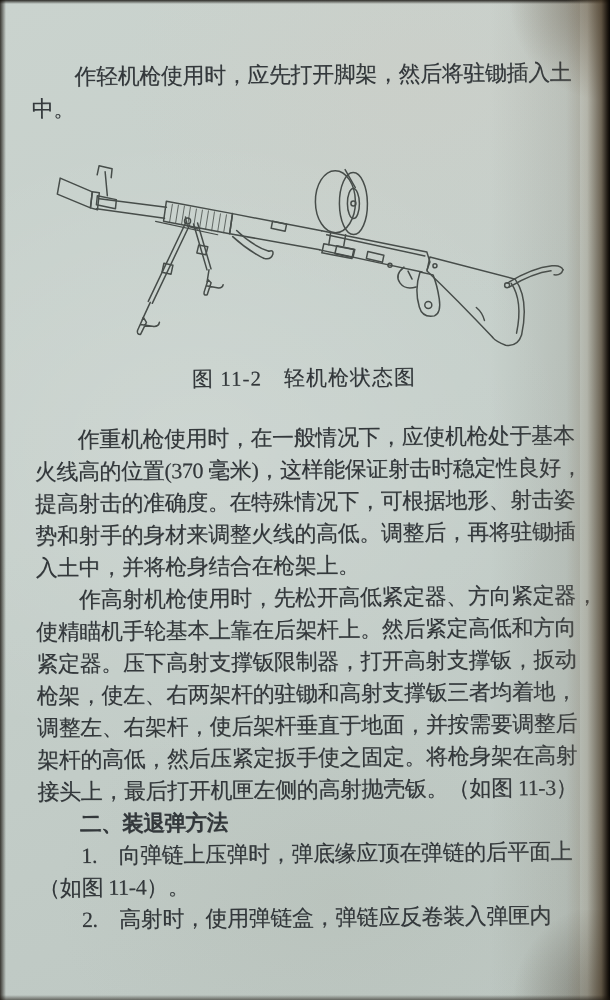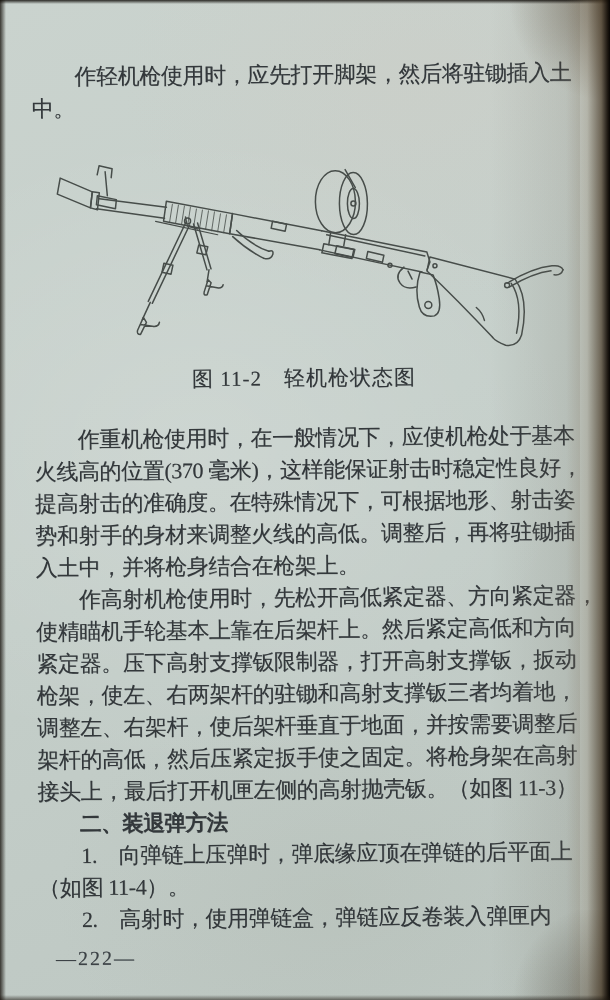--- a/index.html
+++ b/index.html
@@ -151,21 +151,20 @@
 
     <div class="textblock" style="top:838px">
       <div class="line">　　1.　向弹链上压弹时，弹底缘应顶在弹链的后平面上</div>
       <div class="line">（如图 11-4）。</div>
     </div>
 
     <div class="textblock" style="top:902px">
       <div class="line">　　2.　高射时，使用弹链盒，弹链应反卷装入弹匣内</div>
     </div>
 
-    <div class="pagenum">—222—</div>
   </div>
 
   <div class="edge shade-right"></div>
   <div class="edge corner-tr"></div>
   <div class="edge corner-br"></div>
   <div class="edge edge-top"></div>
   <div class="edge edge-left"></div>
   <div class="edge edge-right"></div>
   <div class="edge edge-bottom"></div>
 </div>

